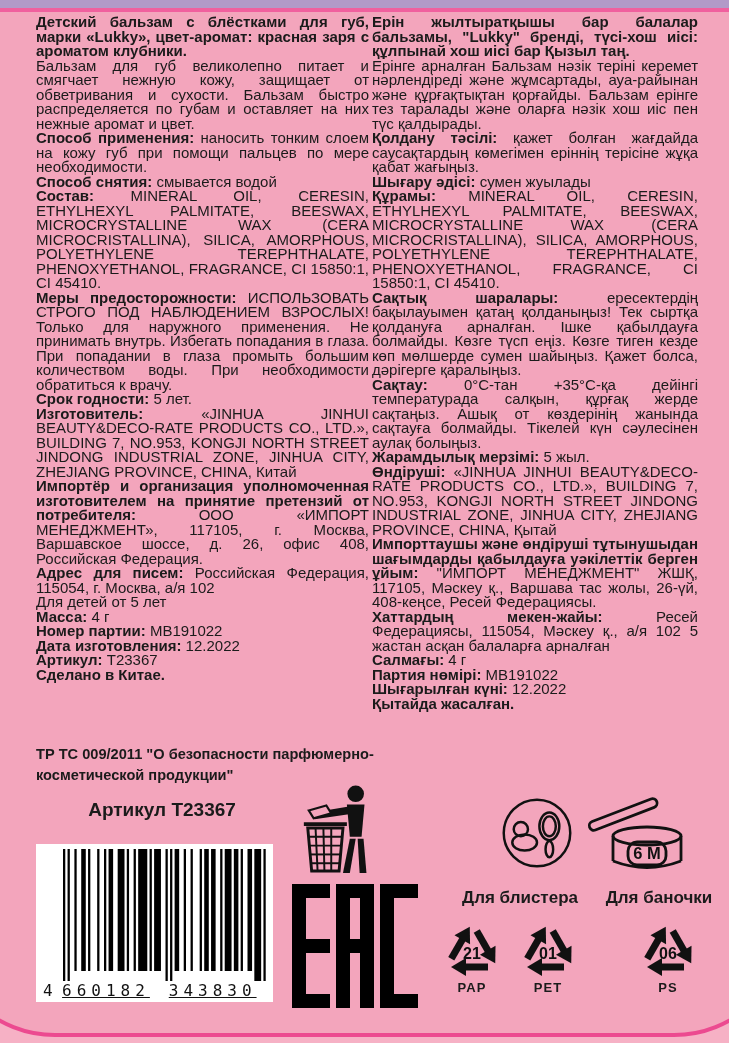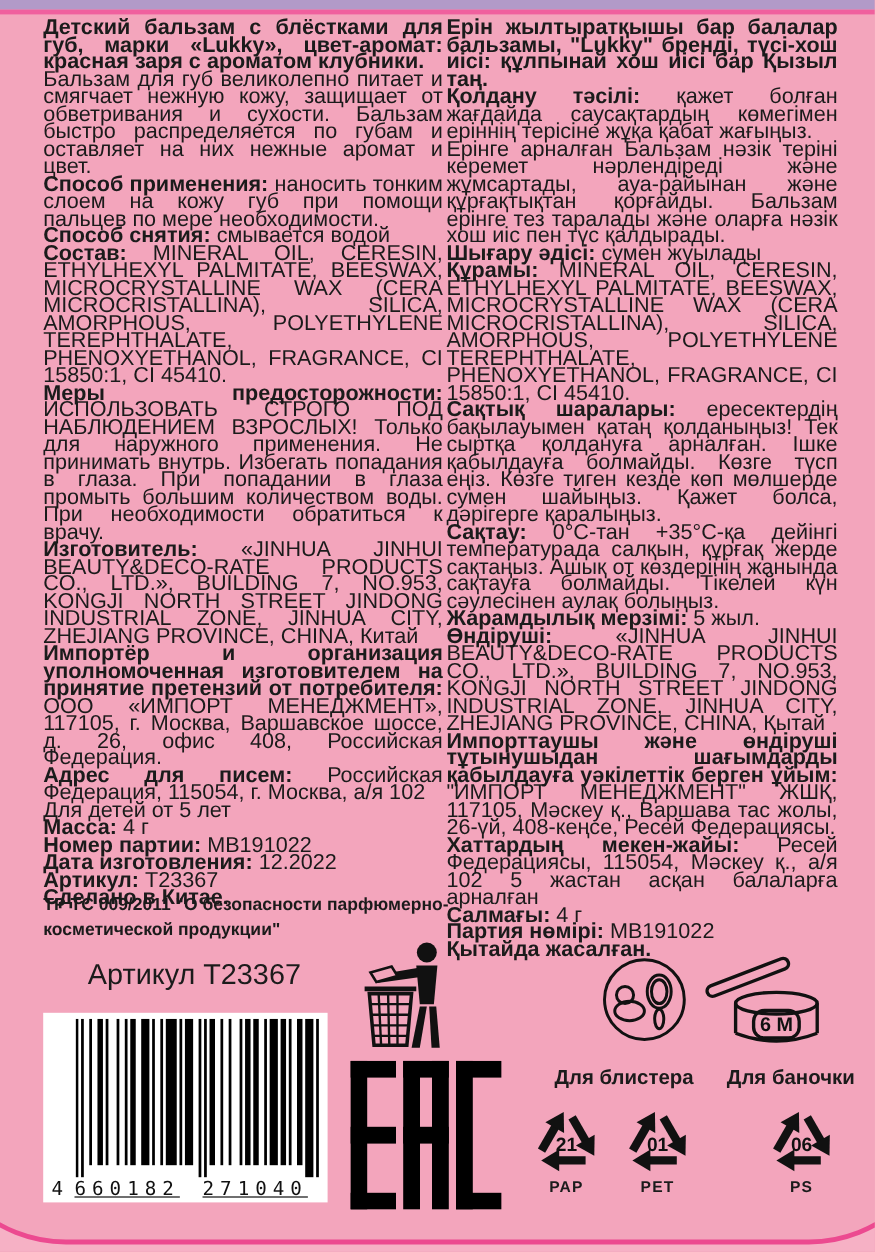--- a/index.html
+++ b/index.html
@@ -10,33 +10,33 @@
     font-family:"Liberation Sans","DejaVu Sans",sans-serif;
     color:#1b1b1b;
   }
   .sheet {
     position:absolute; left:-60px; right:-60px; top:-300px; bottom:6px;
     background:#f3a5bc; border:4px solid #ec4a90;
     border-radius:0 0 115px 115px;
   }
   .band-purple { position:absolute; left:0; right:0; top:0; height:8px; background:#b29ac8; }
   .band-magenta { position:absolute; left:0; right:0; top:8px; height:4px; background:#f0609e; }
-  .col { position:absolute; top:15px; font-size:18px; line-height:14.5px; }
+  .col { position:absolute; top:15px; font-size:15px; line-height:14.5px; }
   #col-left  { left:36px;  width:333px; }
   #col-right { left:372px; width:326px; }
   .para { text-align:justify; }
   .para.bold { font-weight:bold; }
   .para b { font-weight:bold; }
   .regulation {
     position:absolute; left:36px; top:744px; width:352px;
     font-weight:bold; font-size:14.6px; line-height:20.5px;
   }
   .article-heading {
     position:absolute; left:36px; top:799px; width:252px;
-    text-align:center; font-weight:normal; font-size:24px;
+    text-align:center; font-weight:bold; font-size:19px;
   }
   .icon-abs { position:absolute; }
   .barcode {
     position:absolute; left:36px; top:844px; width:237px; height:158px;
     background:#ffffff;
   }
   .barcode svg { position:absolute; left:27px; top:5px; }
   .barcode .digits {
     position:absolute; left:0; right:0; bottom:2px; height:20px;
     display:flex; align-items:flex-end; padding:0 7px;
@@ -74,44 +74,46 @@
 <div class="band-purple"></div>
 <div class="band-magenta"></div>
 
 <div id="col-left" class="col">
     <div class="para bold">Детский бальзам с блёстками для губ, марки «Lukky», цвет-аромат: красная заря с ароматом клубники.</div>
     <div class="para">Бальзам для губ великолепно питает и смягчает нежную кожу, защищает от обветривания и сухости. Бальзам быстро распределяется по губам и оставляет на них нежные аромат и цвет.</div>
     <div class="para"><b>Способ применения: </b>наносить тонким слоем на кожу губ при помощи пальцев по мере необходимости.</div>
     <div class="para"><b>Способ снятия: </b>смывается водой</div>
     <div class="para"><b>Состав: </b>MINERAL OIL, CERESIN, ETHYLHEXYL PALMITATE, BEESWAX, MICROCRYSTALLINE WAX (CERA MICROCRISTALLINA), SILICA, AMORPHOUS, POLYETHYLENE TEREPHTHALATE, PHENOXYETHANOL, FRAGRANCE, CI 15850:1, CI 45410.</div>
     <div class="para"><b>Меры предосторожности: </b>ИСПОЛЬЗОВАТЬ СТРОГО ПОД НАБЛЮДЕНИЕМ ВЗРОСЛЫХ! Только для наружного применения. Не принимать внутрь. Избегать попадания в глаза. При попадании в глаза промыть большим количеством воды. При необходимости обратиться к врачу.</div>
+    <div class="para"><b>Срок годности: </b>5 лет.</div>
     <div class="para"><b>Изготовитель: </b>«JINHUA JINHUI BEAUTY&amp;DECO-RATE PRODUCTS CO., LTD.», BUILDING 7, NO.953, KONGJI NORTH STREET JINDONG INDUSTRIAL ZONE, JINHUA CITY, ZHEJIANG PROVINCE, CHINA, Китай</div>
     <div class="para"><b>Импортёр и организация уполномоченная изготовителем на принятие претензий от потребителя: </b>ООО «ИМПОРТ МЕНЕДЖМЕНТ», 117105, г. Москва, Варшавское шоссе, д. 26, офис 408, Российская Федерация.</div>
     <div class="para"><b>Адрес для писем: </b>Российская Федерация, 115054, г. Москва, а/я 102</div>
     <div class="para">Для детей от 5 лет</div>
     <div class="para"><b>Масса: </b>4 г</div>
     <div class="para"><b>Номер партии: </b>MB191022</div>
     <div class="para"><b>Дата изготовления: </b>12.2022</div>
     <div class="para"><b>Артикул: </b>Т23367</div>
     <div class="para bold">Сделано в Китае.</div>
   </div>
 <div id="col-right" class="col">
     <div class="para bold">Ерін жылтыратқышы бар балалар бальзамы, "Lukky" бренді, түсі-хош иісі: құлпынай хош иісі бар Қызыл таң.</div>
+    <div class="para">Ерінге арналған Бальзам нәзік теріні керемет нәрлендіреді және жұмсартады, ауа-райынан және құрғақтықтан қорғайды. Бальзам ерінге тез таралады және оларға нәзік хош иіс пен түс қалдырады.</div>
     <div class="para"><b>Қолдану тәсілі: </b>қажет болған жағдайда саусақтардың көмегімен еріннің терісіне жұқа қабат жағыңыз.</div>
-    <div class="para">Ерінге арналған Бальзам нәзік теріні керемет нәрлендіреді және жұмсартады, ауа-райынан және құрғақтықтан қорғайды. Бальзам ерінге тез таралады және оларға нәзік хош иіс пен түс қалдырады.</div>
     <div class="para"><b>Шығару әдісі: </b>сумен жуылады</div>
     <div class="para"><b>Құрамы: </b>MINERAL OIL, CERESIN, ETHYLHEXYL PALMITATE, BEESWAX, MICROCRYSTALLINE WAX (CERA MICROCRISTALLINA), SILICA, AMORPHOUS, POLYETHYLENE TEREPHTHALATE, PHENOXYETHANOL, FRAGRANCE, CI 15850:1, CI 45410.</div>
     <div class="para"><b>Сақтық шаралары: </b>ересектердің бақылауымен қатаң қолданыңыз! Тек сыртқа қолдануға арналған. Ішке қабылдауға болмайды. Көзге түсп еңіз. Көзге тиген кезде көп мөлшерде сумен шайыңыз. Қажет болса, дәрігерге қаралыңыз.</div>
     <div class="para"><b>Сақтау: </b>0°С-тан +35°С-қа дейінгі температурада салқын, құрғақ жерде сақтаңыз. Ашық от көздерінің жанында сақтауға болмайды. Тікелей күн сәулесінен аулақ болыңыз.</div>
     <div class="para"><b>Жарамдылық мерзімі: </b>5 жыл.</div>
     <div class="para"><b>Өндіруші: </b>«JINHUA JINHUI BEAUTY&amp;DECO-RATE PRODUCTS CO., LTD.», BUILDING 7, NO.953, KONGJI NORTH STREET JINDONG INDUSTRIAL ZONE, JINHUA CITY, ZHEJIANG PROVINCE, CHINA, Қытай</div>
     <div class="para"><b>Импорттаушы және өндіруші тұтынушыдан шағымдарды қабылдауға уәкілеттік берген ұйым: </b>"ИМПОРТ МЕНЕДЖМЕНТ" ЖШҚ, 117105, Мәскеу қ., Варшава тас жолы, 26-үй, 408-кеңсе, Ресей Федерациясы.</div>
     <div class="para"><b>Хаттардың мекен-жайы: </b>Ресей Федерациясы, 115054, Мәскеу қ., а/я 102 5 жастан асқан балаларға арналған</div>
     <div class="para"><b>Салмағы: </b>4 г</div>
     <div class="para"><b>Партия нөмірі: </b>MB191022</div>
+    <div class="para"><b>Шығарылған күні: </b>12.2022</div>
     <div class="para bold">Қытайда жасалған.</div>
   </div>
 
 <div class="regulation">ТР ТС 009/2011 "О безопасности парфюмерно-косметической продукции"</div>
 <div class="article-heading">Артикул Т23367</div>
 
 <svg class="icon-abs" style="left:300px; top:784px;" width="84" height="90" viewBox="0 0 84 92">
   <circle cx="56" cy="10" r="8.5" fill="#111"></circle>
   <polygon points="47,21 65,21 62,54 50,54" fill="#111"></polygon>
   <polygon points="49,23 14,29 14,36 49,31" fill="#111"></polygon>
@@ -157,21 +159,21 @@
       <rect x="161.72" y="0" width="6.83" height="122" fill="#000"></rect>
       <rect x="170.83" y="0" width="4.56" height="122" fill="#000"></rect>
       <rect x="177.67" y="0" width="2.28" height="122" fill="#000"></rect>
       <rect x="184.50" y="0" width="4.56" height="122" fill="#000"></rect>
       <rect x="191.33" y="0" width="6.83" height="132" fill="#000"></rect>
       <rect x="200.44" y="0" width="2.28" height="132" fill="#000"></rect>
     </svg>
   <div class="digits">
     <span>4</span>
     <span class="grp">660182</span>
-    <span class="grp">271040</span>
+    <span class="grp">343830</span>
   </div>
 </div>
 
 <svg class="icon-abs" style="left:292px; top:884px;" width="126" height="124" viewBox="0 0 126 124">
   <g fill="#000">
     <rect x="0" y="0" width="14" height="124"></rect>
     <rect x="0" y="0" width="38" height="14"></rect>
     <rect x="0" y="55" width="38" height="14"></rect>
     <rect x="0" y="110" width="38" height="14"></rect>
     <rect x="44" y="0" width="14" height="124"></rect>

